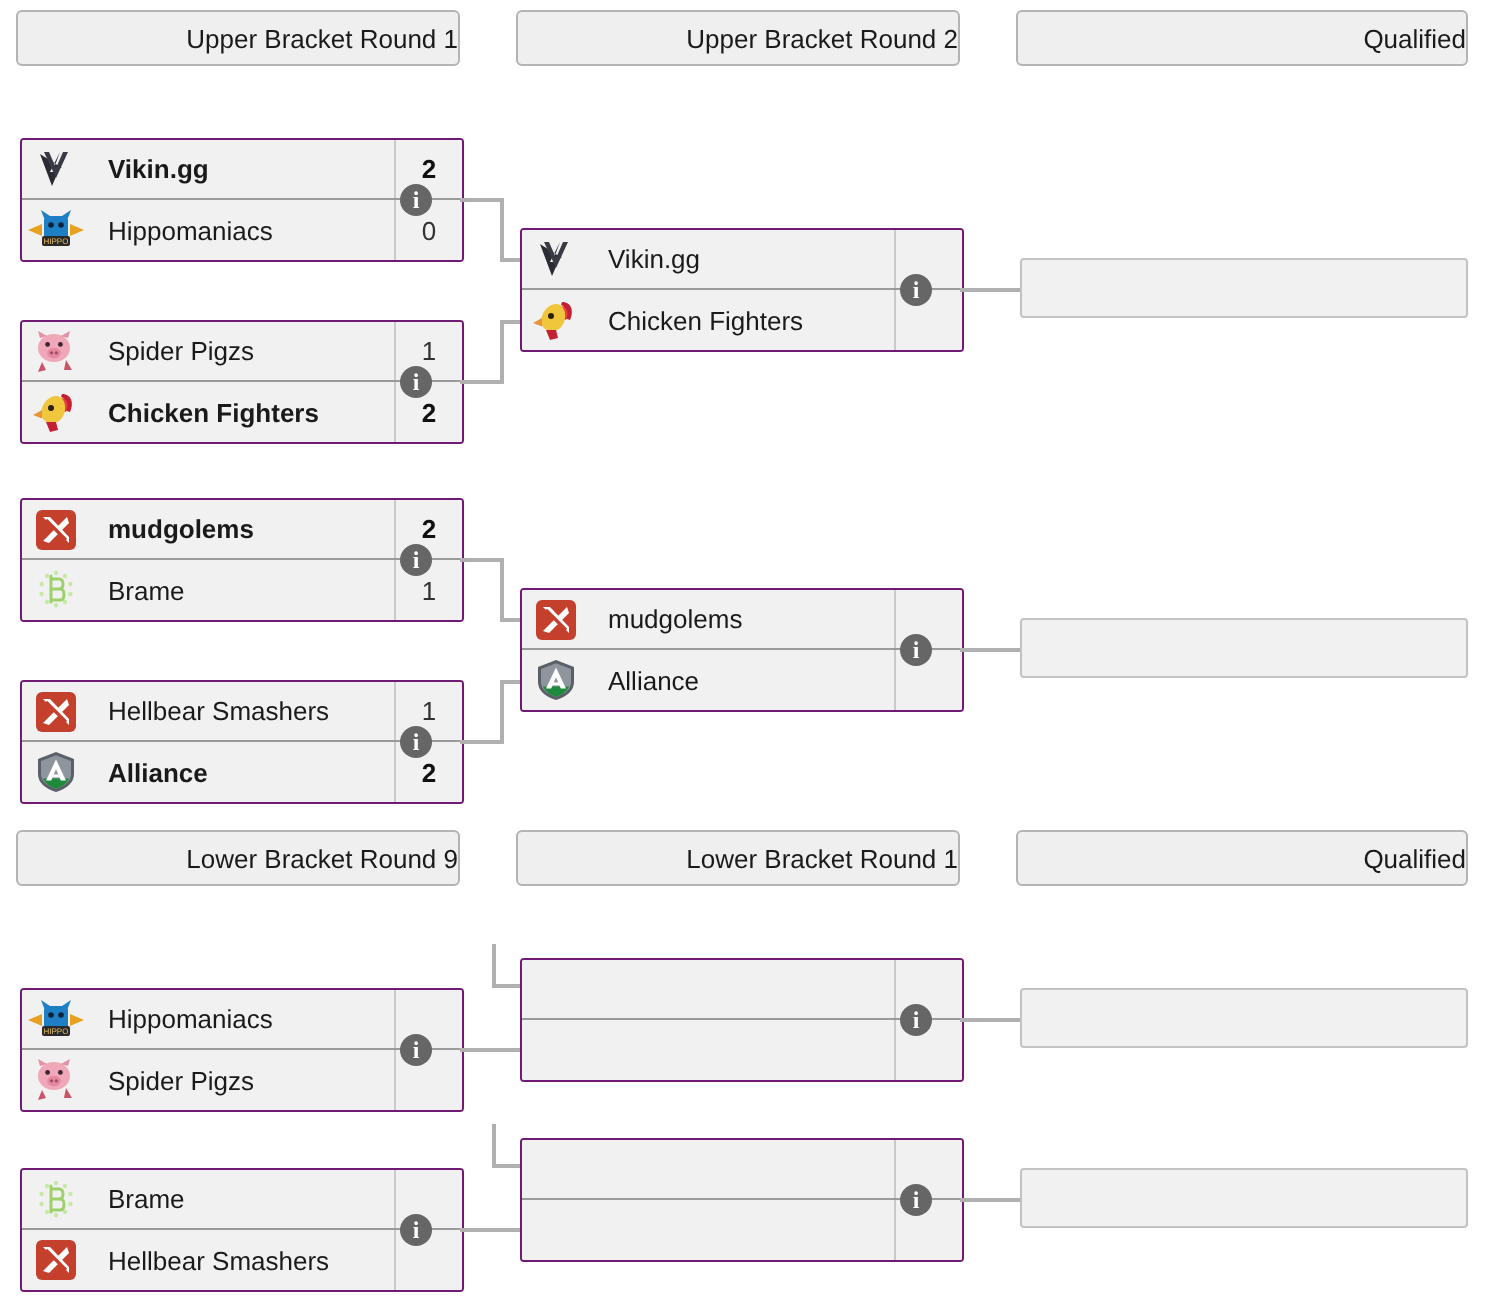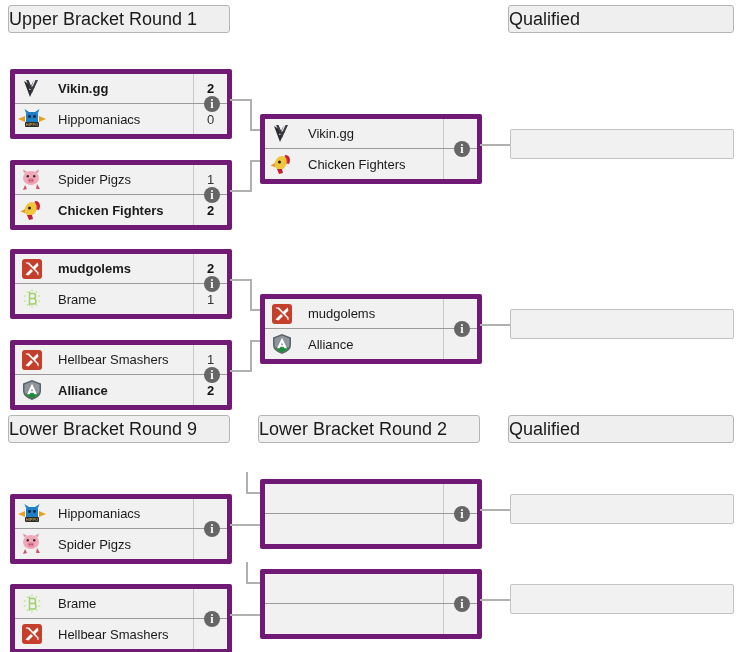--- a/index.html
+++ b/index.html
@@ -14,31 +14,31 @@
   }
   .bracket{position:absolute;left:0;top:0;width:743px;height:652px;}
 
   
   .round-header{
     position:absolute;
     height:28px;
     background:#efefef;
     border:1px solid #b4b4b4;
     border-radius:3px;
-    display:flex;align-items:center;justify-content:flex-start;
-    font-size:18px;
+    display:flex;align-items:center;justify-content:flex-end;
+    font-size:13px;
     color:#1a1a1a;
     box-sizing:border-box;
   }
 
   
   .match{
     position:absolute;
     box-sizing:border-box;
-    border:5px solid #701a75;
+    border:1px solid #701a75;
     border-radius:2px;
     background:#f1f1f1;
     overflow:hidden;
   }
   .opp{
     position:relative;
     height:30px;
     display:flex;
     align-items:center;
     box-sizing:border-box;
@@ -108,29 +108,32 @@
   }
 </style>
 </head>
 <body>
 
 <div class="bracket">
 
   <div class="round-header" style="left:8px;top:5px;width:222px;">
     <span>Upper Bracket Round 1</span>
   </div>
+  <div class="round-header" style="left:258px;top:5px;width:222px;">
+    <span>Upper Bracket Round 2</span>
+  </div>
   <div class="round-header" style="left:508px;top:5px;width:226px;">
     <span>Qualified</span>
   </div>
 
   <div class="round-header" style="left:8px;top:415px;width:222px;">
     <span>Lower Bracket Round 9</span>
   </div>
   <div class="round-header" style="left:258px;top:415px;width:222px;">
-    <span>Lower Bracket Round 2</span>
+    <span>Lower Bracket Round 1</span>
   </div>
   <div class="round-header" style="left:508px;top:415px;width:226px;">
     <span>Qualified</span>
   </div>
 
   <div class="ln lnh" style="left:230px;top:99px;width:22px;"></div>
   <div class="ln lnv" style="left:250px;top:99px;height:32px;"></div>
   <div class="ln lnh" style="left:250px;top:129px;width:10px;"></div>
 
   <div class="ln lnh" style="left:230px;top:190px;width:22px;"></div>

